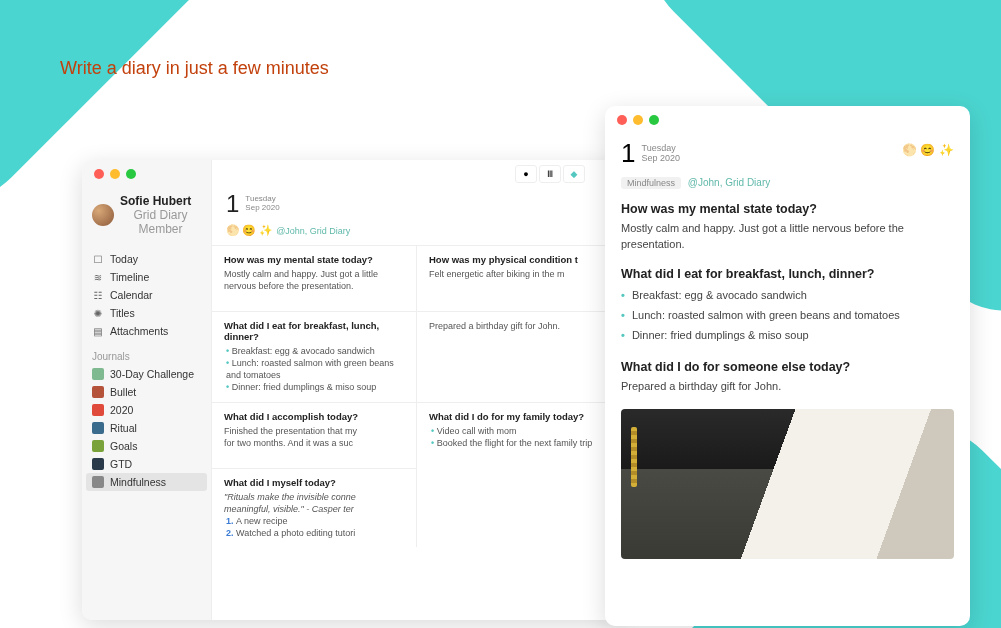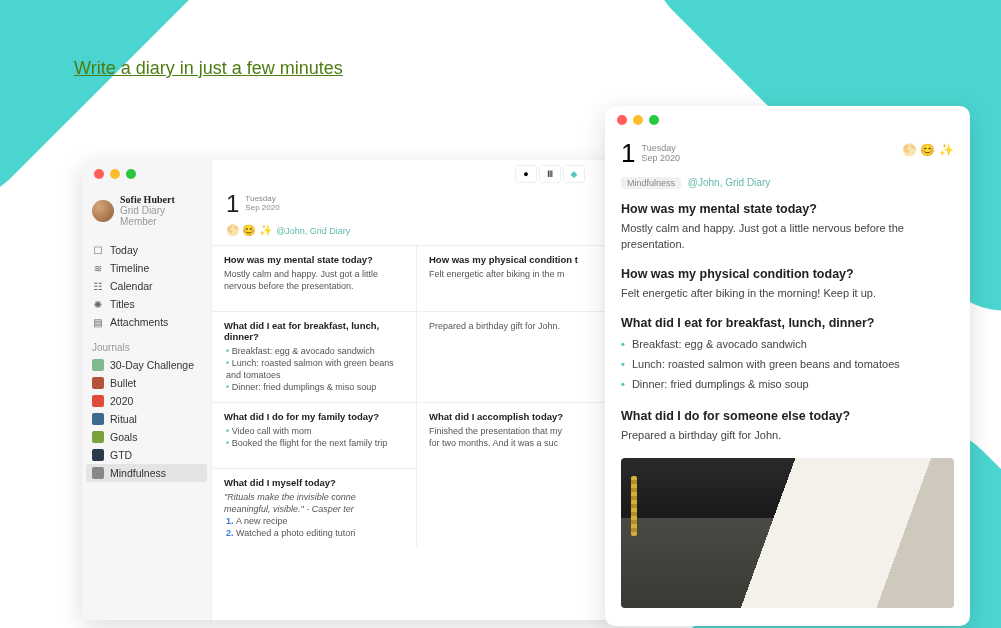--- a/index.html
+++ b/index.html
@@ -40,23 +40,22 @@
 .hero-title {
   display: inline-block;
   font-size: 30px;
   font-weight: 800;
   color: #1b2c4a;
   vertical-align: middle;
 }
 .hero-sub {
   margin-top: 6px;
   font-size: 18px;
-  color: #4d7c0f;
-  margin-left: 16px;
-  text-decoration: underline;
+  color: #c2410c;
+  margin-left: 2px;
 }
 
 .window {
   position: absolute;
   background: #fff;
   border-radius: 10px;
   box-shadow: 0 6px 24px rgba(0,0,0,0.14);
   overflow: hidden;
 }
 .traffic {
@@ -83,22 +82,22 @@
   font-size: 10.5px;
   color: #333;
   flex-shrink: 0;
 }
 .profile { padding: 6px 10px 10px 10px; display: flex; align-items: center; gap: 6px; }
 .avatar {
   width: 22px; height: 22px; border-radius: 50%;
   background: radial-gradient(circle at 30% 30%, #d8a878, #8c5a3a);
   flex-shrink: 0;
 }
-.profile-name { font-size: 10px; font-weight: 700; color: #222; font-family: Liberation Serif, serif; }
-.profile-role { font-size: 10px; color: #999; }
+.profile-name { font-size: 12px; font-weight: 700; color: #222; }
+.profile-role { font-size: 12px; color: #999; text-align: center; }
 .nav { padding: 4px 0; }
 .nav-item {
   display: flex; align-items: center; gap: 6px;
   padding: 3px 10px; cursor: pointer;
 }
 .nav-icon { width: 12px; display: inline-flex; justify-content: center; color: #666; font-size: 10px; }
 .section-label { font-size: 10px; color: #999; padding: 7px 10px 3px; }
 .journal-item {
   display: flex; align-items: center; gap: 6px;
   padding: 3px 10px; cursor: pointer;
@@ -295,31 +294,31 @@
               <li>Breakfast: egg &amp; avocado sandwich</li>
               <li>Lunch: roasted salmon with green beans and tomatoes</li>
               <li>Dinner: fried dumplings &amp; miso soup</li>
             </ul>
           </div>
         </div>
         <div class="cell">
           <div class="ans">Prepared a birthday gift for John.</div>
         </div>
         <div class="cell">
+          <div class="q">What did I accomplish today?</div>
+          <div class="ans">Finished the presentation that my<br>for two months. And it was a suc</div>
+        </div>
+        <div class="cell">
           <div class="q">What did I do for my family today?</div>
           <div class="ans">
             <ul>
               <li>Video call with mom</li>
               <li>Booked the flight for the next family trip</li>
             </ul>
           </div>
-        </div>
-        <div class="cell">
-          <div class="q">What did I accomplish today?</div>
-          <div class="ans">Finished the presentation that my<br>for two months. And it was a suc</div>
         </div>
         <div class="cell">
           <div class="q">What did I myself today?</div>
           <div class="ans">
             <div class="italic">"Rituals make the invisible conne<br>meaningful, visible." - Casper ter</div>
             <ul>
               <li class="ord1">A new recipe</li>
               <li class="ord2">Watched a photo editing tutori</li>
             </ul>
           </div>
@@ -346,24 +345,20 @@
     <div class="wr-tags">
       <span class="pill">Mindfulness</span>
       <span class="tag-chip">@John, Grid Diary</span>
     </div>
     <div id="reader">
         <div>
           <div class="wr-q">How was my mental state today?</div>
           <div class="wr-a">Mostly calm and happy. Just got a little nervous before the presentation.</div>
         </div>
         <div>
-          <div class="wr-q">How was my physical condition today?</div>
-          <div class="wr-a">Felt energetic after biking in the morning! Keep it up.</div>
-        </div>
-        <div>
           <div class="wr-q">What did I eat for breakfast, lunch, dinner?</div>
           <div class="wr-a">
             <ul>
               <li>Breakfast: egg &amp; avocado sandwich</li>
               <li>Lunch: roasted salmon with green beans and tomatoes</li>
               <li>Dinner: fried dumplings &amp; miso soup</li>
             </ul>
           </div>
         </div>
         <div>

